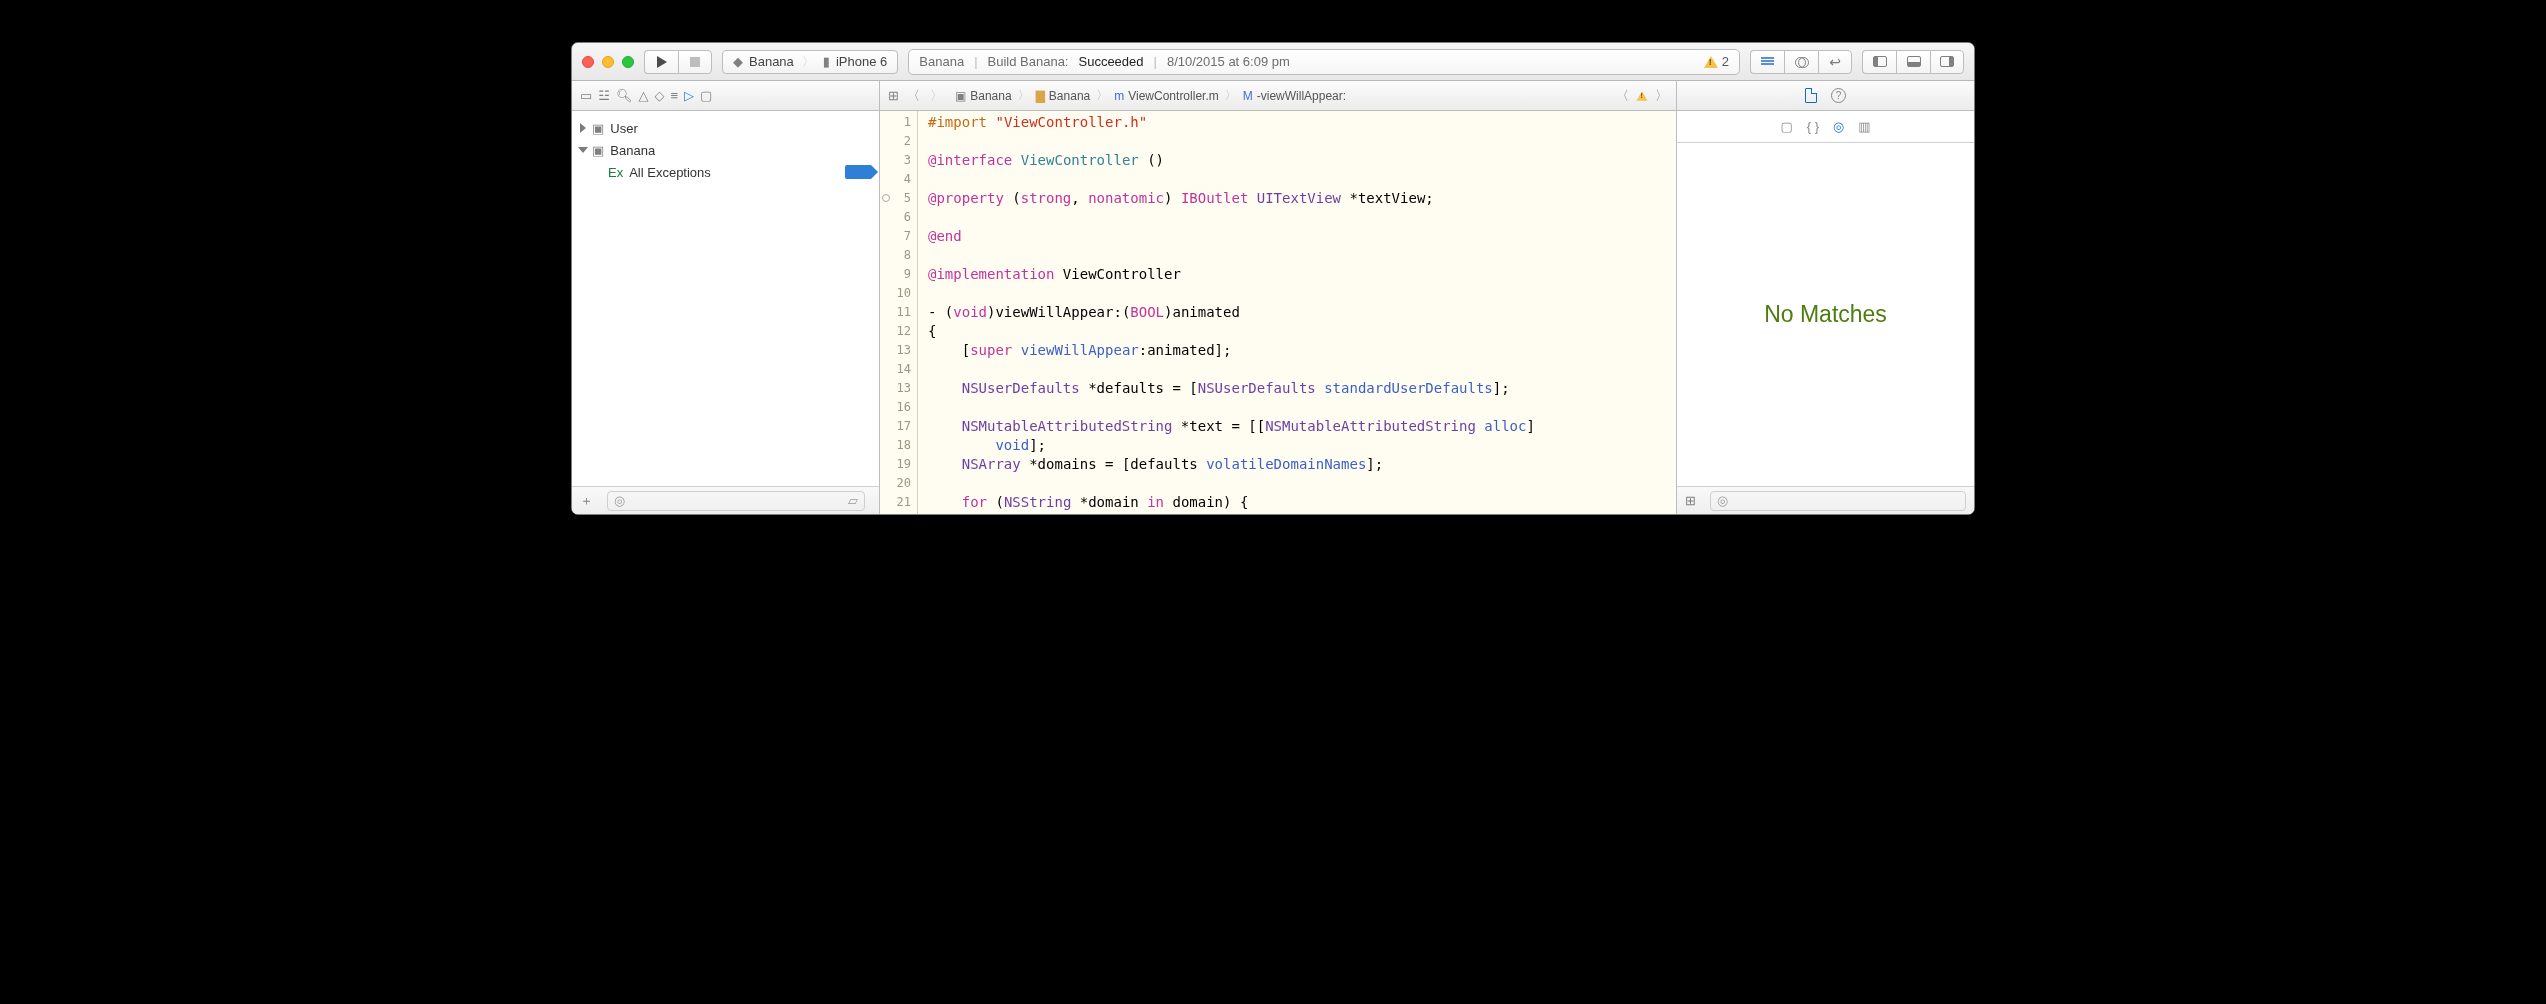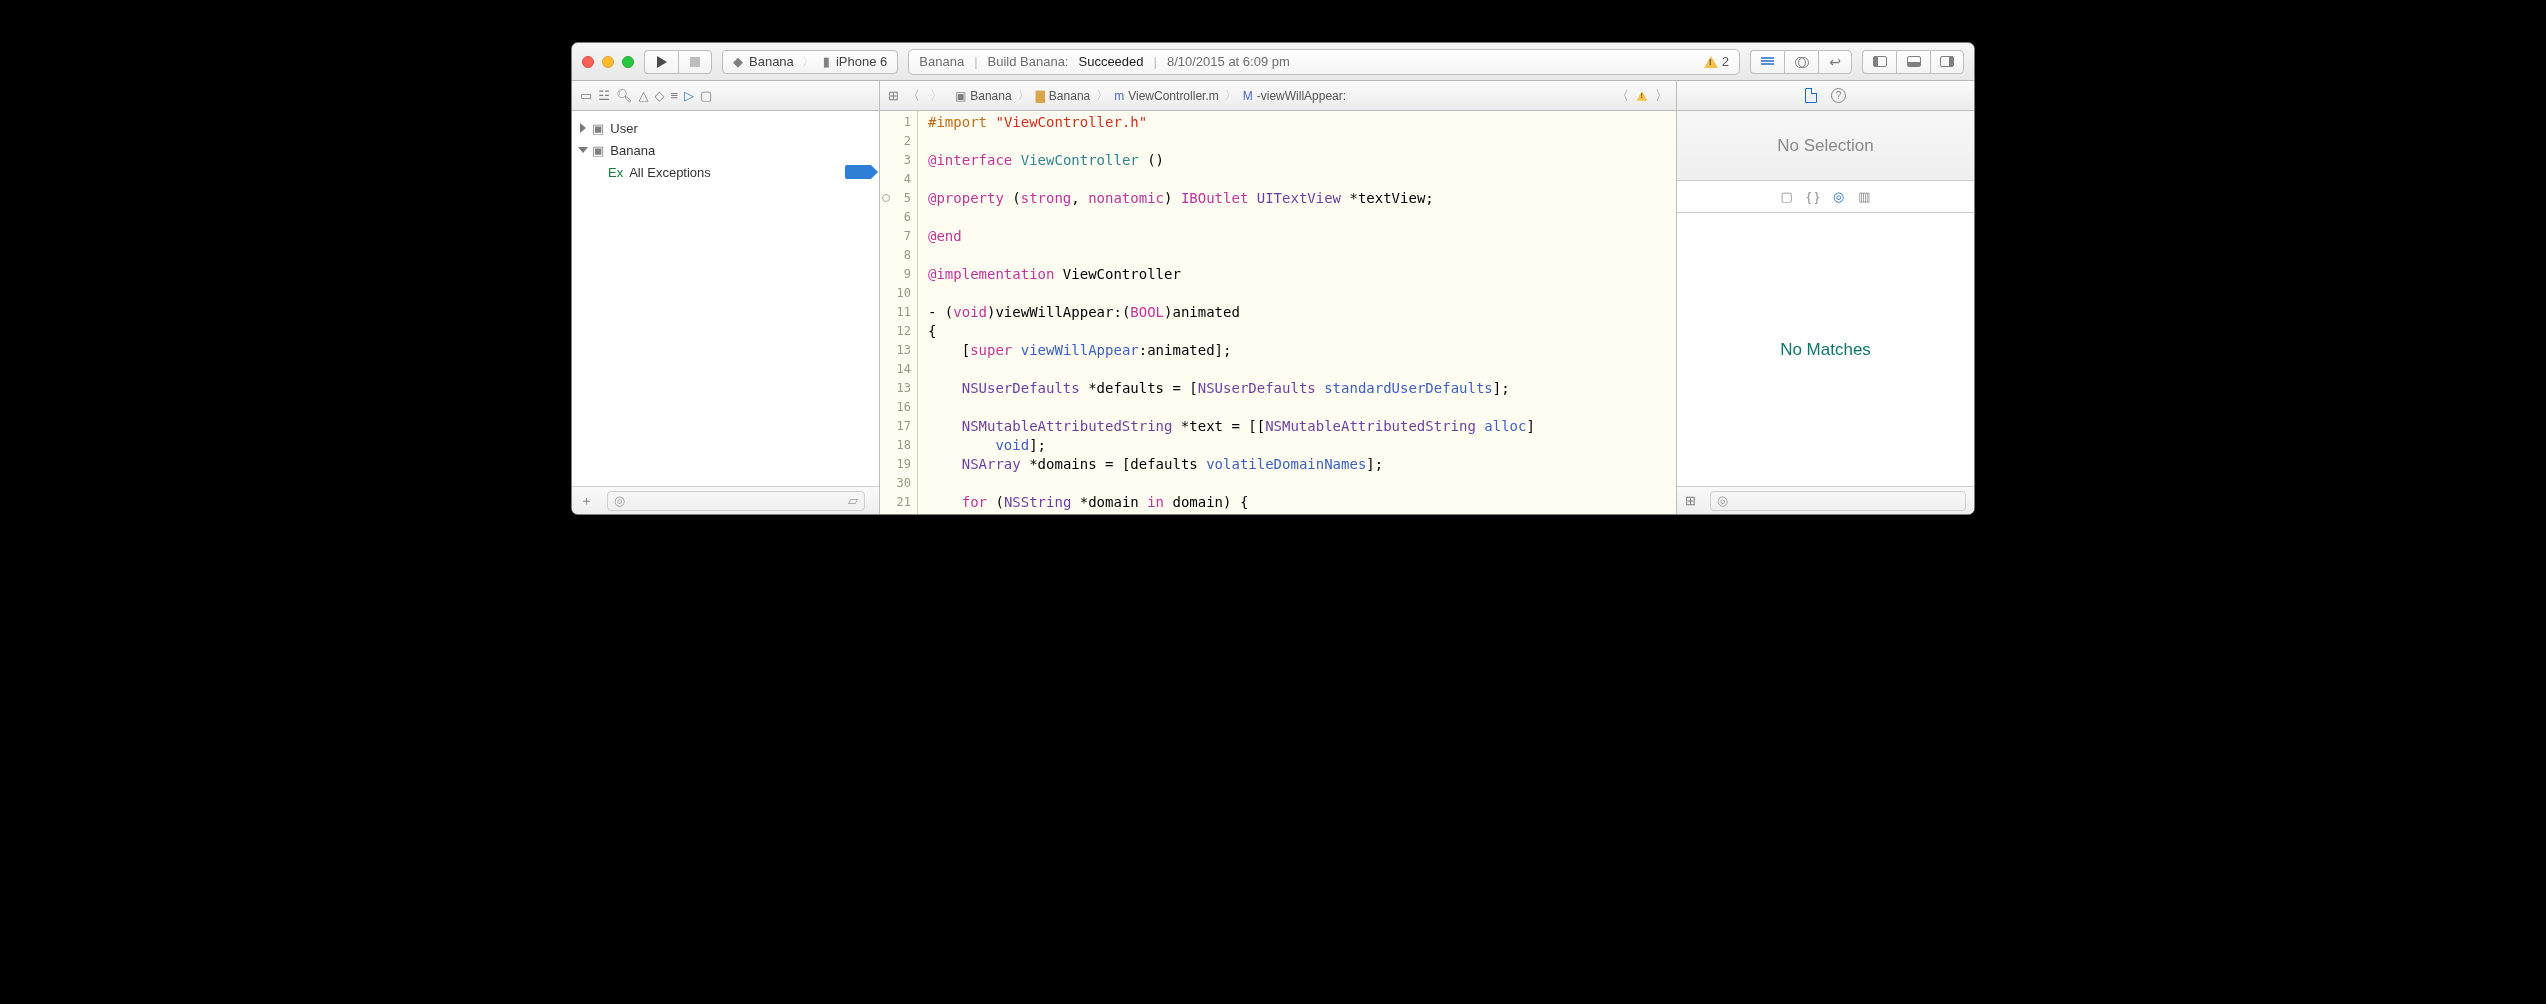--- a/index.html
+++ b/index.html
@@ -120,21 +120,21 @@
   .gutter div .dot{position:absolute;left:2px;top:5px;width:8px;height:8px;border:1px solid #aaa;border-radius:50%}
   .code{padding:2px 10px 2px 10px}
   .code pre{margin:0;white-space:pre;font-family:inherit}
   .c-org{color:var(--kw-orange)} .c-red{color:var(--kw-red)} .c-pink{color:var(--kw-pink)}
   .c-teal{color:var(--kw-teal)} .c-blue{color:var(--kw-blue)} .c-pur{color:var(--purple)}
   
   .inspector{width:298px;border-left:1px solid #bdbdbd;display:flex;flex-direction:column;background:#fff}
   .insp-msg{flex:0 0 70px;display:flex;align-items:center;justify-content:center;color:#8a8a8a;font-size:17px;background:linear-gradient(#f7f7f7,#efefef);border-bottom:1px solid #cfcfcf}
   .insp-tabs{height:32px;display:flex;align-items:center;justify-content:center;gap:14px;border-bottom:1px solid #cfcfcf;color:#8a8a8a}
   .insp-tabs .active{color:#2473d6}
-  .insp-body{flex:1;display:flex;align-items:center;justify-content:center;color:#0f766e;font-size:17px}
+  .insp-body{flex:1;display:flex;align-items:center;justify-content:center;color:#4d7c0f;font-size:23px}
   .insp-foot{height:28px;border-top:1px solid #cfcfcf;display:flex;align-items:center;padding:0 8px;gap:8px;background:linear-gradient(#f9f9f9,#eee)}
   .insp-foot .filter{flex:1;height:20px;border:1px solid #cfcfcf;border-radius:4px;margin-left:6px;display:flex;align-items:center;padding:0 6px;color:#9c9c9c}
   
   .sq{width:14px;height:11px;border:1.2px solid #808080;border-radius:2px;position:relative}
   .sq.left-on::before{content:"";position:absolute;left:0;top:0;bottom:0;width:4px;background:#808080}
   .sq.bot-on::before{content:"";position:absolute;left:0;right:0;bottom:0;height:4px;background:#808080}
   .sq.right-on::before{content:"";position:absolute;right:0;top:0;bottom:0;width:4px;background:#808080}
   .lines{width:13px;height:10px;background:repeating-linear-gradient(#5a8fd6 0 1.5px,transparent 1.5px 3.2px)}
   .circles{width:14px;height:10px;position:relative}
   .circles::before,.circles::after{content:"";position:absolute;width:9px;height:9px;border:1.3px solid #808080;border-radius:50%}
@@ -300,21 +300,21 @@
         <div><span>10</span></div>
         <div><span>11</span></div>
         <div><span>12</span></div>
         <div><span>13</span></div>
         <div><span>14</span></div>
         <div><span>13</span></div>
         <div><span>16</span></div>
         <div><span>17</span></div>
         <div><span>18</span></div>
         <div><span>19</span></div>
-        <div><span>30</span></div>
+        <div><span>20</span></div>
         <div><span>21</span></div>
       </div>
       <div class="code">
 <pre><span class="c-org">#import</span> <span class="c-red">"ViewController.h"</span>
 
 <span class="c-pink">@interface</span> <span class="c-teal">ViewController</span><span> ()</span>
 
 <span class="c-pink">@property</span><span> (</span><span class="c-pink">strong</span><span>, </span><span class="c-pink">nonatomic</span><span>) </span><span class="c-pink">IBOutlet</span><span class="c-pur"> UITextView</span><span> *textView;</span>
 
 <span class="c-pink">@end</span>
@@ -329,21 +329,20 @@
 
 <span>    </span><span class="c-pur">NSMutableAttributedString</span><span> *text = [[</span><span class="c-pur">NSMutableAttributedString</span><span class="c-blue"> alloc</span>]
 <span>        </span><span class="c-blue">void</span><span>];</span>
 <span>    </span><span class="c-pur">NSArray</span><span> *domains = [defaults </span><span class="c-blue">volatileDomainNames</span><span>];</span>
 
 <span>    </span><span class="c-pink">for</span><span> (</span><span class="c-pur">NSString</span><span> *domain </span><span class="c-pink">in</span><span> domain) {</span></pre>
       </div>
     </div>
 
     <div class="inspector">
-      <div class="insp-msg">No Selection</div>
       <div class="insp-tabs">
         <span>▢</span>
         <span>{ }</span>
         <span class="active">◎</span>
         <span>▥</span>
       </div>
       <div class="insp-body">No Matches</div>
       <div class="insp-foot">
         <span class="ico">⊞</span>
         <div class="filter">

